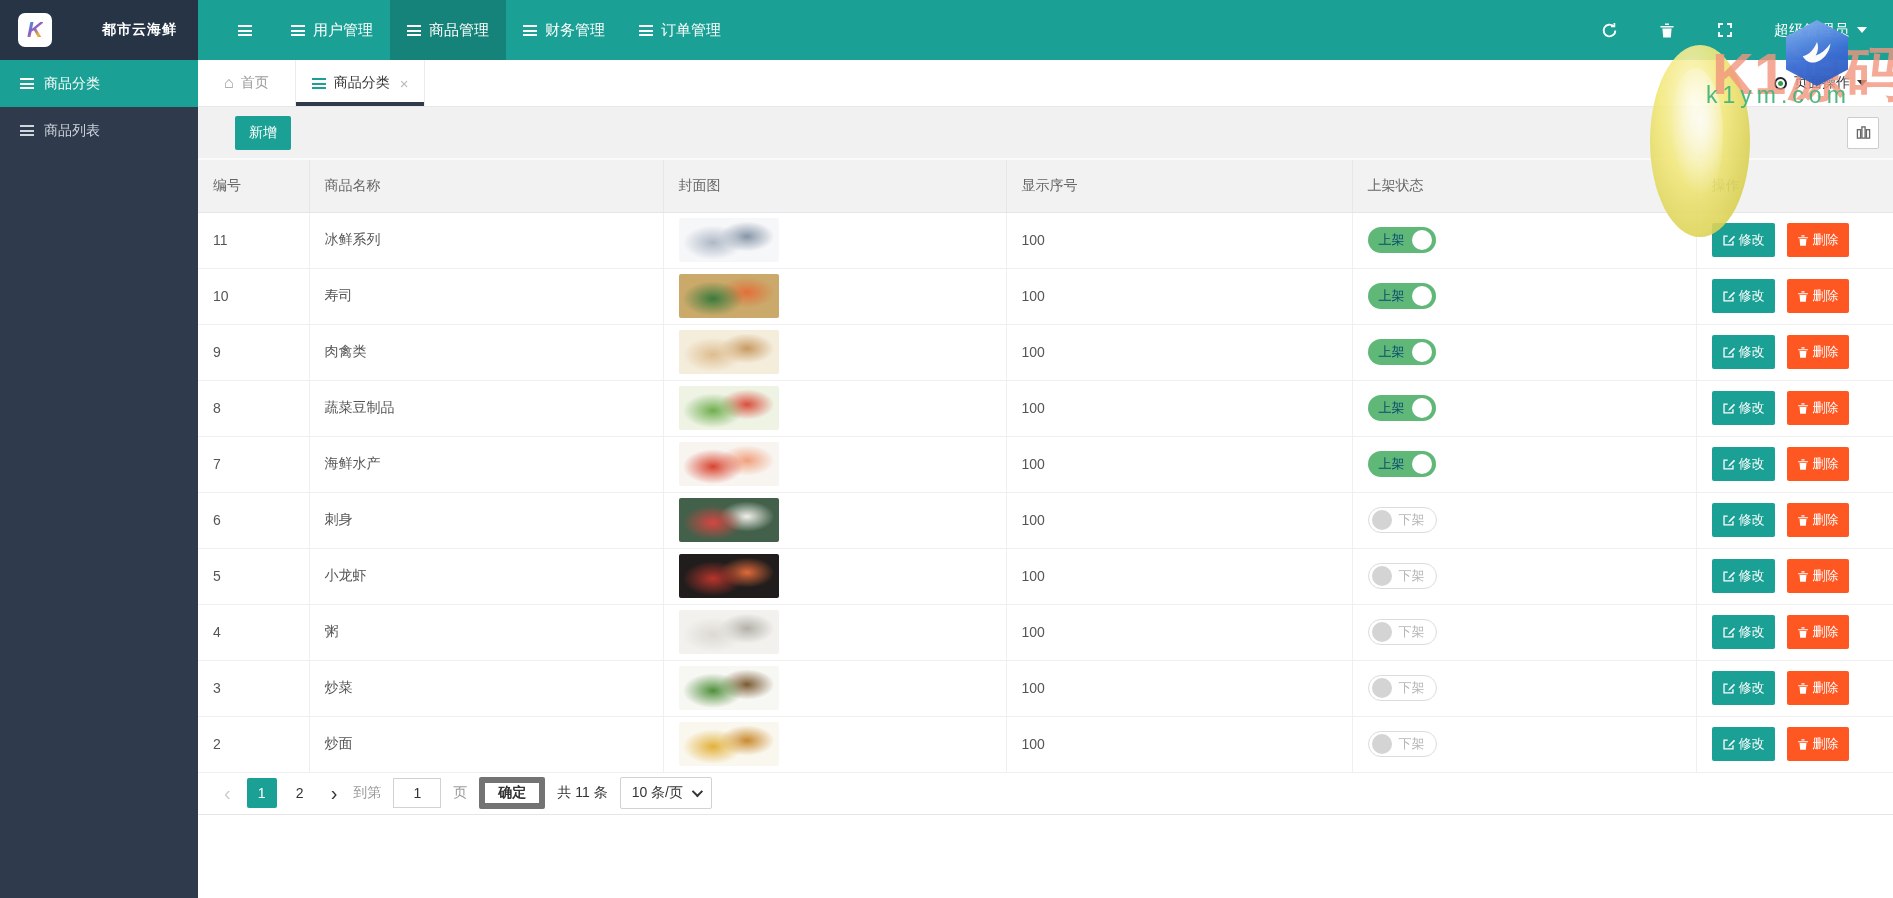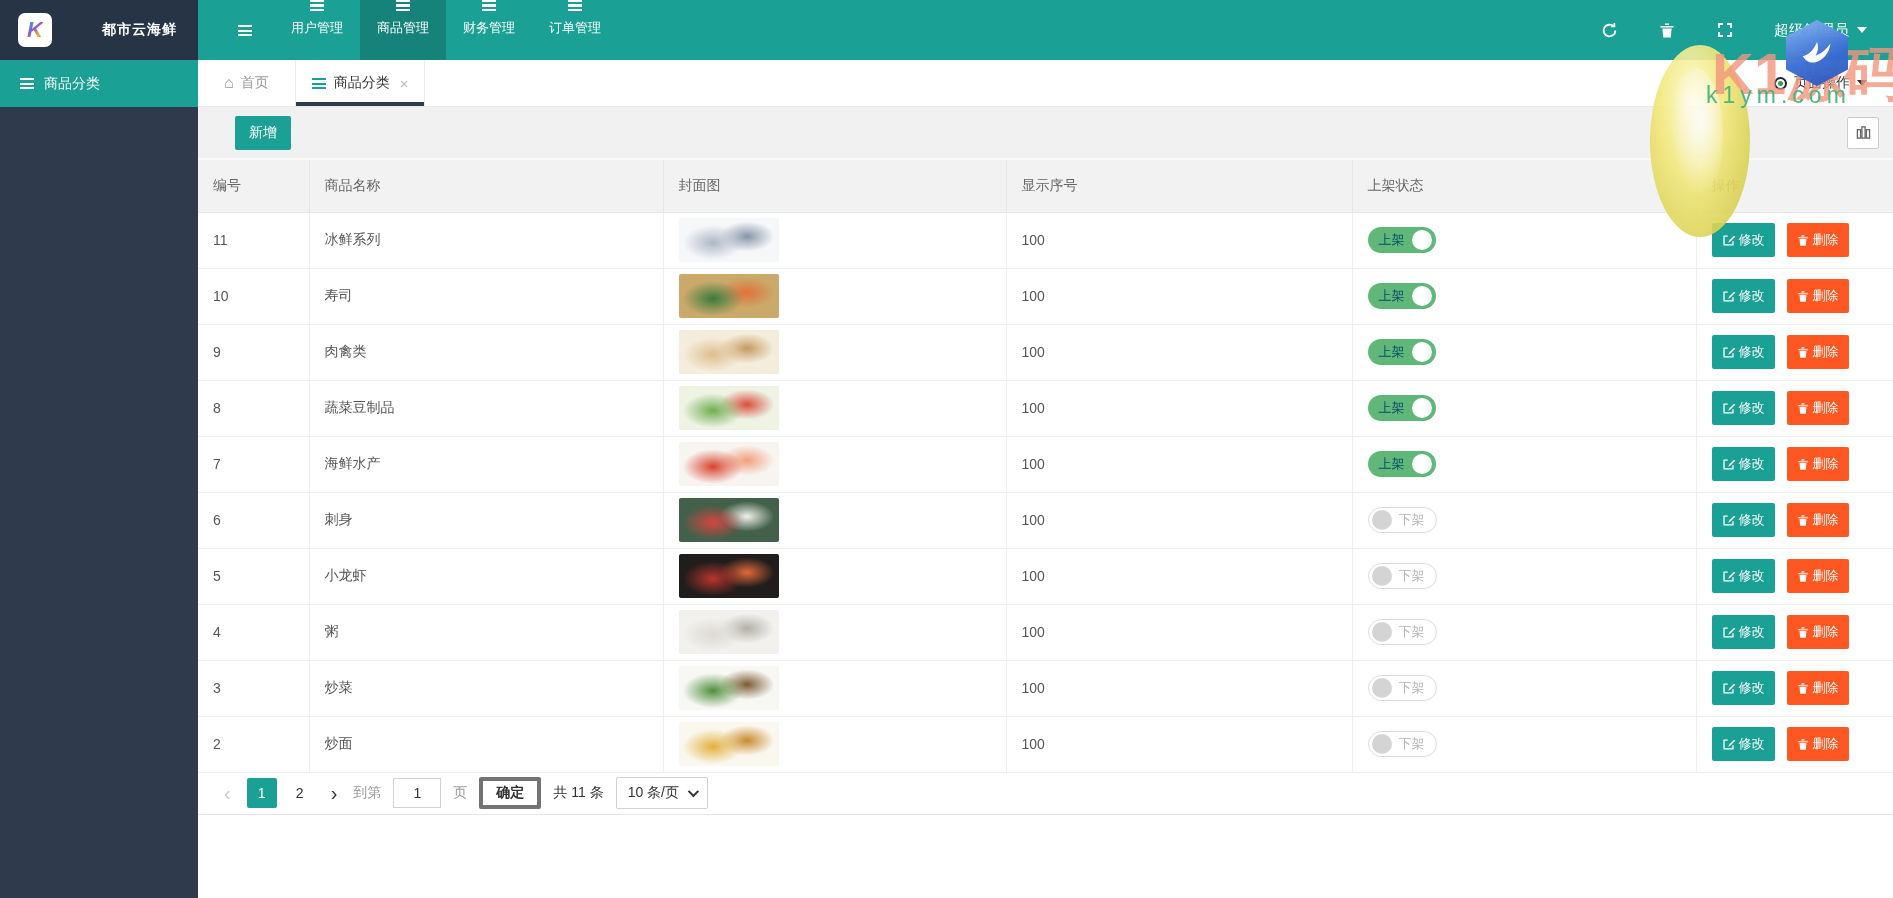--- a/index.html
+++ b/index.html
@@ -15,21 +15,21 @@
   
   .header{display:flex;height:60px;background:var(--accent);align-items:stretch;}
   .logo{width:198px;background:var(--logo-bg);display:flex;align-items:center;gap:12px;padding-left:18px;flex:none;}
   .logo-badge{width:34px;height:34px;background:#fff;border-radius:7px;display:flex;align-items:center;justify-content:center;}
   .logo-k{font-weight:bold;font-style:italic;font-size:22px;
     background:linear-gradient(135deg,#4a90d9 20%,#8a5cc9 45%,#e8b339 70%,#e84393 95%);
     -webkit-background-clip:text;background-clip:text;color:#7b61c9;-webkit-text-fill-color:transparent;}
   .logo-title{color:#fff;font-size:14px;font-weight:bold;letter-spacing:1px;margin-left:38px;}
   .nav{display:flex;align-items:stretch;margin-left:18px;}
   .nav-collapse{display:flex;align-items:center;padding:0 22px;color:#fff;cursor:pointer;}
-  .nav-item{display:flex;align-items:center;gap:8px;padding:0 17px;color:#fff;font-size:13px;cursor:pointer;flex-direction:column;}
+  .nav-item{display:flex;align-items:center;gap:8px;padding:0 17px;color:#fff;font-size:15px;cursor:pointer;}
   .nav-item.active{background:rgba(0,0,0,0.18);}
   .i-lines{width:14px;height:11px;display:inline-block;
     background:repeating-linear-gradient(to bottom,currentColor 0 2px,transparent 2px 4.5px);}
   .header-right{margin-left:auto;display:flex;align-items:center;gap:40px;padding-right:26px;color:#fff;}
   .h-icon{width:18px;height:18px;display:flex;align-items:center;justify-content:center;cursor:pointer;}
   .user-box{display:flex;align-items:center;gap:8px;font-size:15px;cursor:pointer;}
   .caret-down{width:0;height:0;border-left:5px solid transparent;border-right:5px solid transparent;border-top:6px solid #fff;}
   
   .sidebar{position:absolute;left:0;top:60px;width:198px;height:838px;background:var(--dark);}
   .side-item{height:47px;display:flex;align-items:center;gap:10px;padding-left:20px;color:#cfd6dd;font-size:14px;cursor:pointer;}
@@ -76,21 +76,21 @@
   .btn-del{background:var(--danger);}
   
   .pager{height:42px;display:flex;align-items:center;gap:12px;padding-left:22px;font-size:14px;border-bottom:1px solid #e6e6e6;background:#fff;}
   .pg-arrow{font-size:20px;line-height:1;cursor:pointer;color:#333;background:none;border:none;padding:0 4px;font-family:inherit;}
   .pg-arrow.disabled{color:#ccc;}
   .pg-num{min-width:30px;height:30px;display:inline-flex;align-items:center;justify-content:center;font-size:14px;
     border:none;background:none;cursor:pointer;color:#333;font-family:inherit;}
   .pg-num.active{background:var(--accent);color:#fff;border-radius:2px;}
   .pg-muted{color:#9a9a9a;}
   .pg-input{width:48px;height:30px;border:1px solid #d2d2d2;text-align:center;font-size:14px;color:#333;font-family:inherit;}
-  .pg-confirm{height:32px;padding:0 13px;background:#fff;border:4px solid #737373;border-radius:2px;font-size:14px;
+  .pg-confirm{height:32px;padding:0 13px;background:#fff;border:6px solid #737373;border-radius:2px;font-size:14px;
     font-weight:bold;color:#333;cursor:pointer;font-family:inherit;}
   .pg-size{height:32px;display:inline-flex;align-items:center;gap:9px;padding:0 11px;border:1px solid #d2d2d2;
     border-radius:2px;cursor:pointer;color:#333;background:#fff;}
   .chev{width:8px;height:8px;border-right:2px solid #333;border-bottom:2px solid #333;transform:rotate(45deg) translateY(-2px);}
   
   .watermark{position:absolute;top:0;left:0;width:100%;height:100%;pointer-events:none;z-index:50;}
   .wm-egg{position:absolute;left:1650px;top:45px;width:100px;height:192px;border-radius:50%;opacity:.9;
     background:radial-gradient(ellipse at 42% 30%,#fdf9cf 0%,#f3e97e 38%,#dfd65c 68%,#c9c238 100%);}
   .wm-egg::after{content:"";position:absolute;left:18%;top:12%;width:55%;height:70%;border-radius:50%;
     background:radial-gradient(ellipse at 60% 40%, rgba(255,255,255,.85), rgba(255,255,255,0) 65%);}
@@ -157,20 +157,24 @@
     </span>
   </div>
 </div>
 
 <div class="sidebar">
   <div id="side-items">
       <div class="side-item active">
         <span class="i-lines"></span>
         <span>商品分类</span>
       </div>
+      <div class="side-item">
+        <span class="i-lines"></span>
+        <span>商品列表</span>
+      </div>
     </div>
 </div>
 
 <div class="content">
 
   <div class="tabbar">
     <span class="tab-home">
       <span class="home-glyph">⌂</span>
       <span>首页</span>
     </span>

